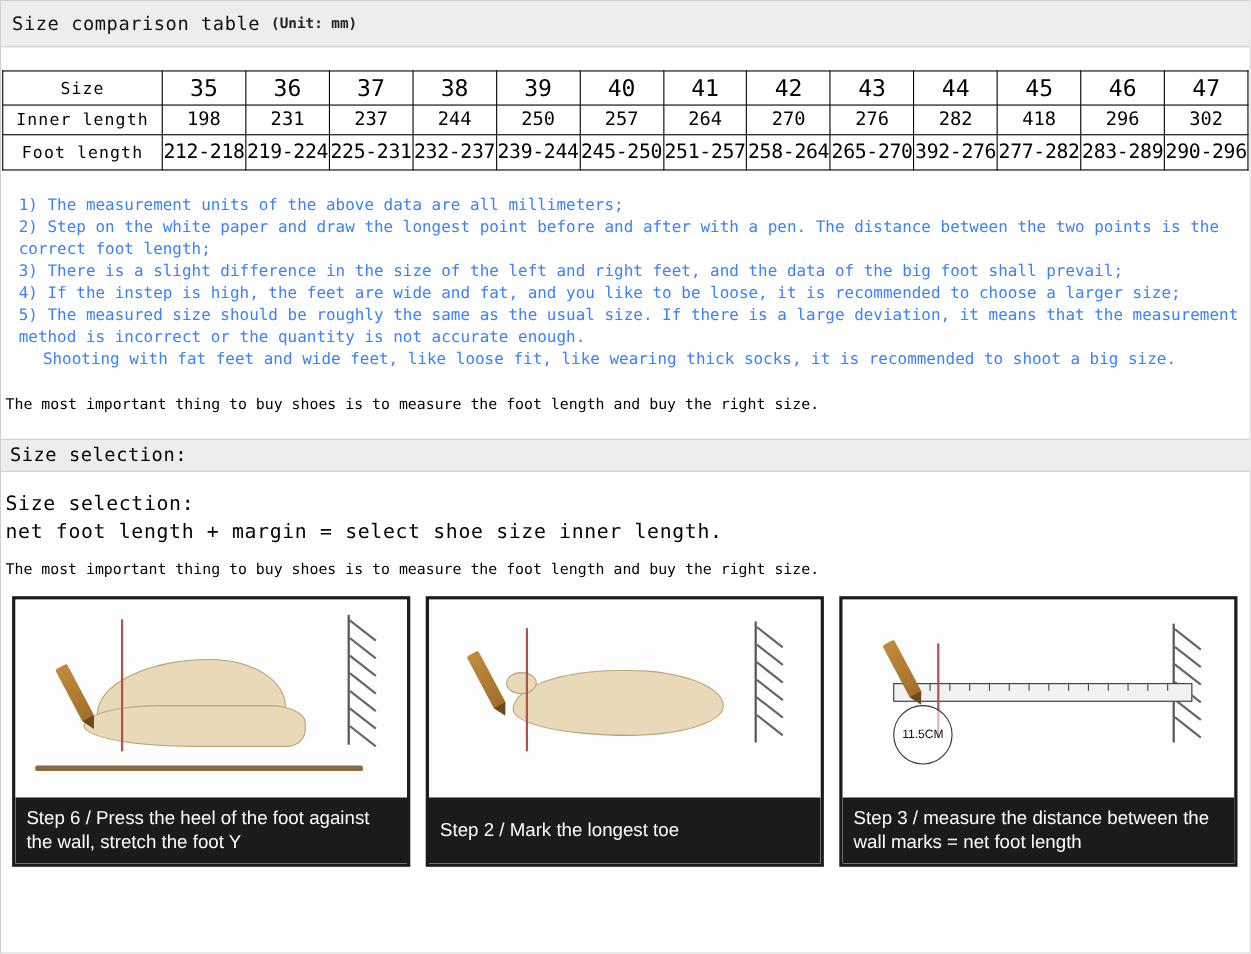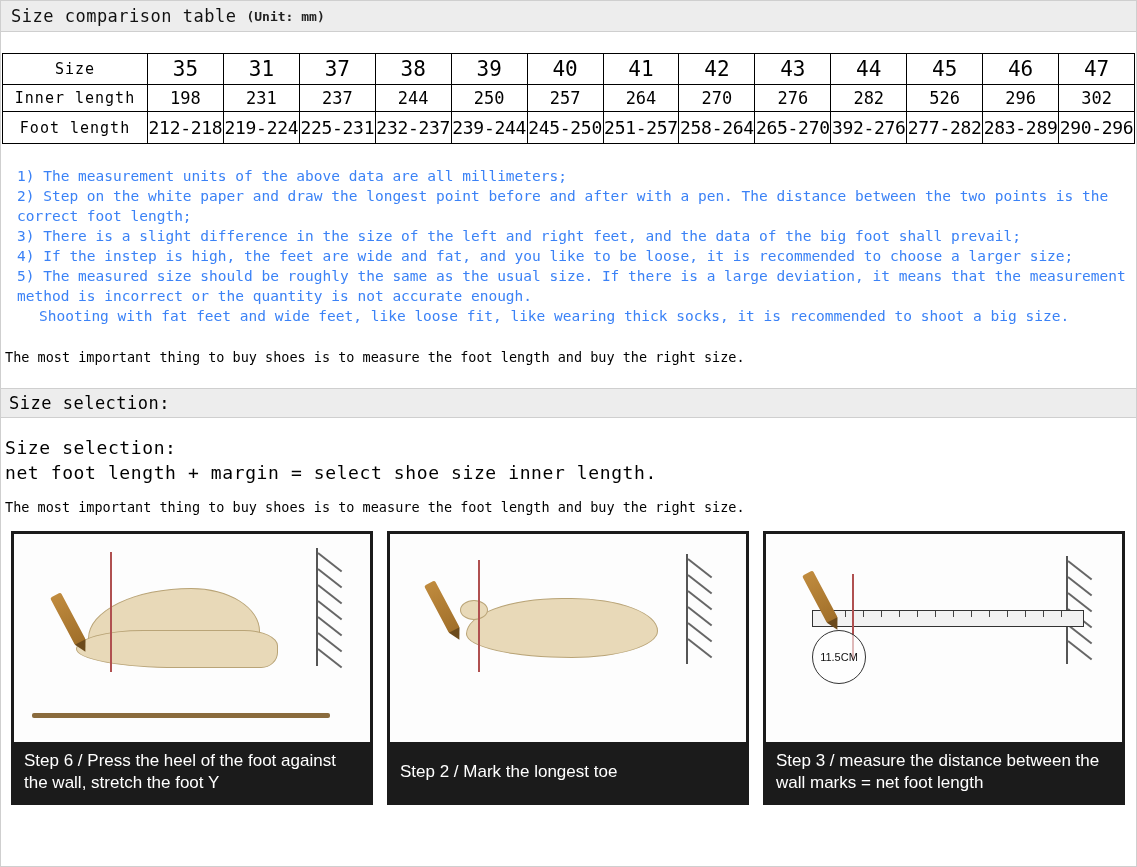--- a/index.html
+++ b/index.html
@@ -19,21 +19,21 @@
     width: 1137px;
     height: 867px;
     position: relative;
     box-sizing: border-box;
     border: 1px solid #cfcfcf;
   }
   
   .header-band {
     background: #ededed;
     border-bottom: 1px solid #cfcfcf;
-    height: 31px;
+    height: 42px;
     display: flex;
     align-items: center;
     padding-left: 10px;
     box-sizing: border-box;
   }
   .header-title {
     font-size: 17px;
     letter-spacing: 0.5px;
     color: #111;
   }
@@ -134,21 +134,21 @@
     font-size: 13.5px;
   }
   
   .steps {
     margin: 16px 0 0 10px;
     display: flex;
     gap: 14px;
   }
   .step {
     width: 362px;
-    height: 274px;
+    height: 246px;
     border: 3px solid #1b1b1b;
     position: relative;
     box-sizing: border-box;
     background: #ffffff;
     overflow: hidden;
   }
   .step .illus {
     position: absolute;
     inset: 0;
     bottom: 60px;
@@ -269,21 +269,21 @@
     <span class="header-title">Size comparison table</span>
     <span class="header-unit">(Unit: mm)</span>
   </div>
 
   <div class="table-wrap">
     <table class="size-table">
       <tbody>
         <tr>
           <td class="row-label label-size">Size</td>
           <td class="size-cell">35</td>
-          <td class="size-cell">31</td>
+          <td class="size-cell">36</td>
           <td class="size-cell">37</td>
           <td class="size-cell">38</td>
           <td class="size-cell">39</td>
           <td class="size-cell">40</td>
           <td class="size-cell">41</td>
           <td class="size-cell">42</td>
           <td class="size-cell">43</td>
           <td class="size-cell">44</td>
           <td class="size-cell">45</td>
           <td class="size-cell">46</td>
@@ -294,21 +294,21 @@
           <td class="inner-cell">198</td>
           <td class="inner-cell">231</td>
           <td class="inner-cell">237</td>
           <td class="inner-cell">244</td>
           <td class="inner-cell">250</td>
           <td class="inner-cell">257</td>
           <td class="inner-cell">264</td>
           <td class="inner-cell">270</td>
           <td class="inner-cell">276</td>
           <td class="inner-cell">282</td>
-          <td class="inner-cell">526</td>
+          <td class="inner-cell">418</td>
           <td class="inner-cell">296</td>
           <td class="inner-cell">302</td>
         </tr>
         <tr>
           <td class="row-label">Foot length</td>
           <td class="foot-cell">212-218</td>
           <td class="foot-cell">219-224</td>
           <td class="foot-cell">225-231</td>
           <td class="foot-cell">232-237</td>
           <td class="foot-cell">239-244</td>

